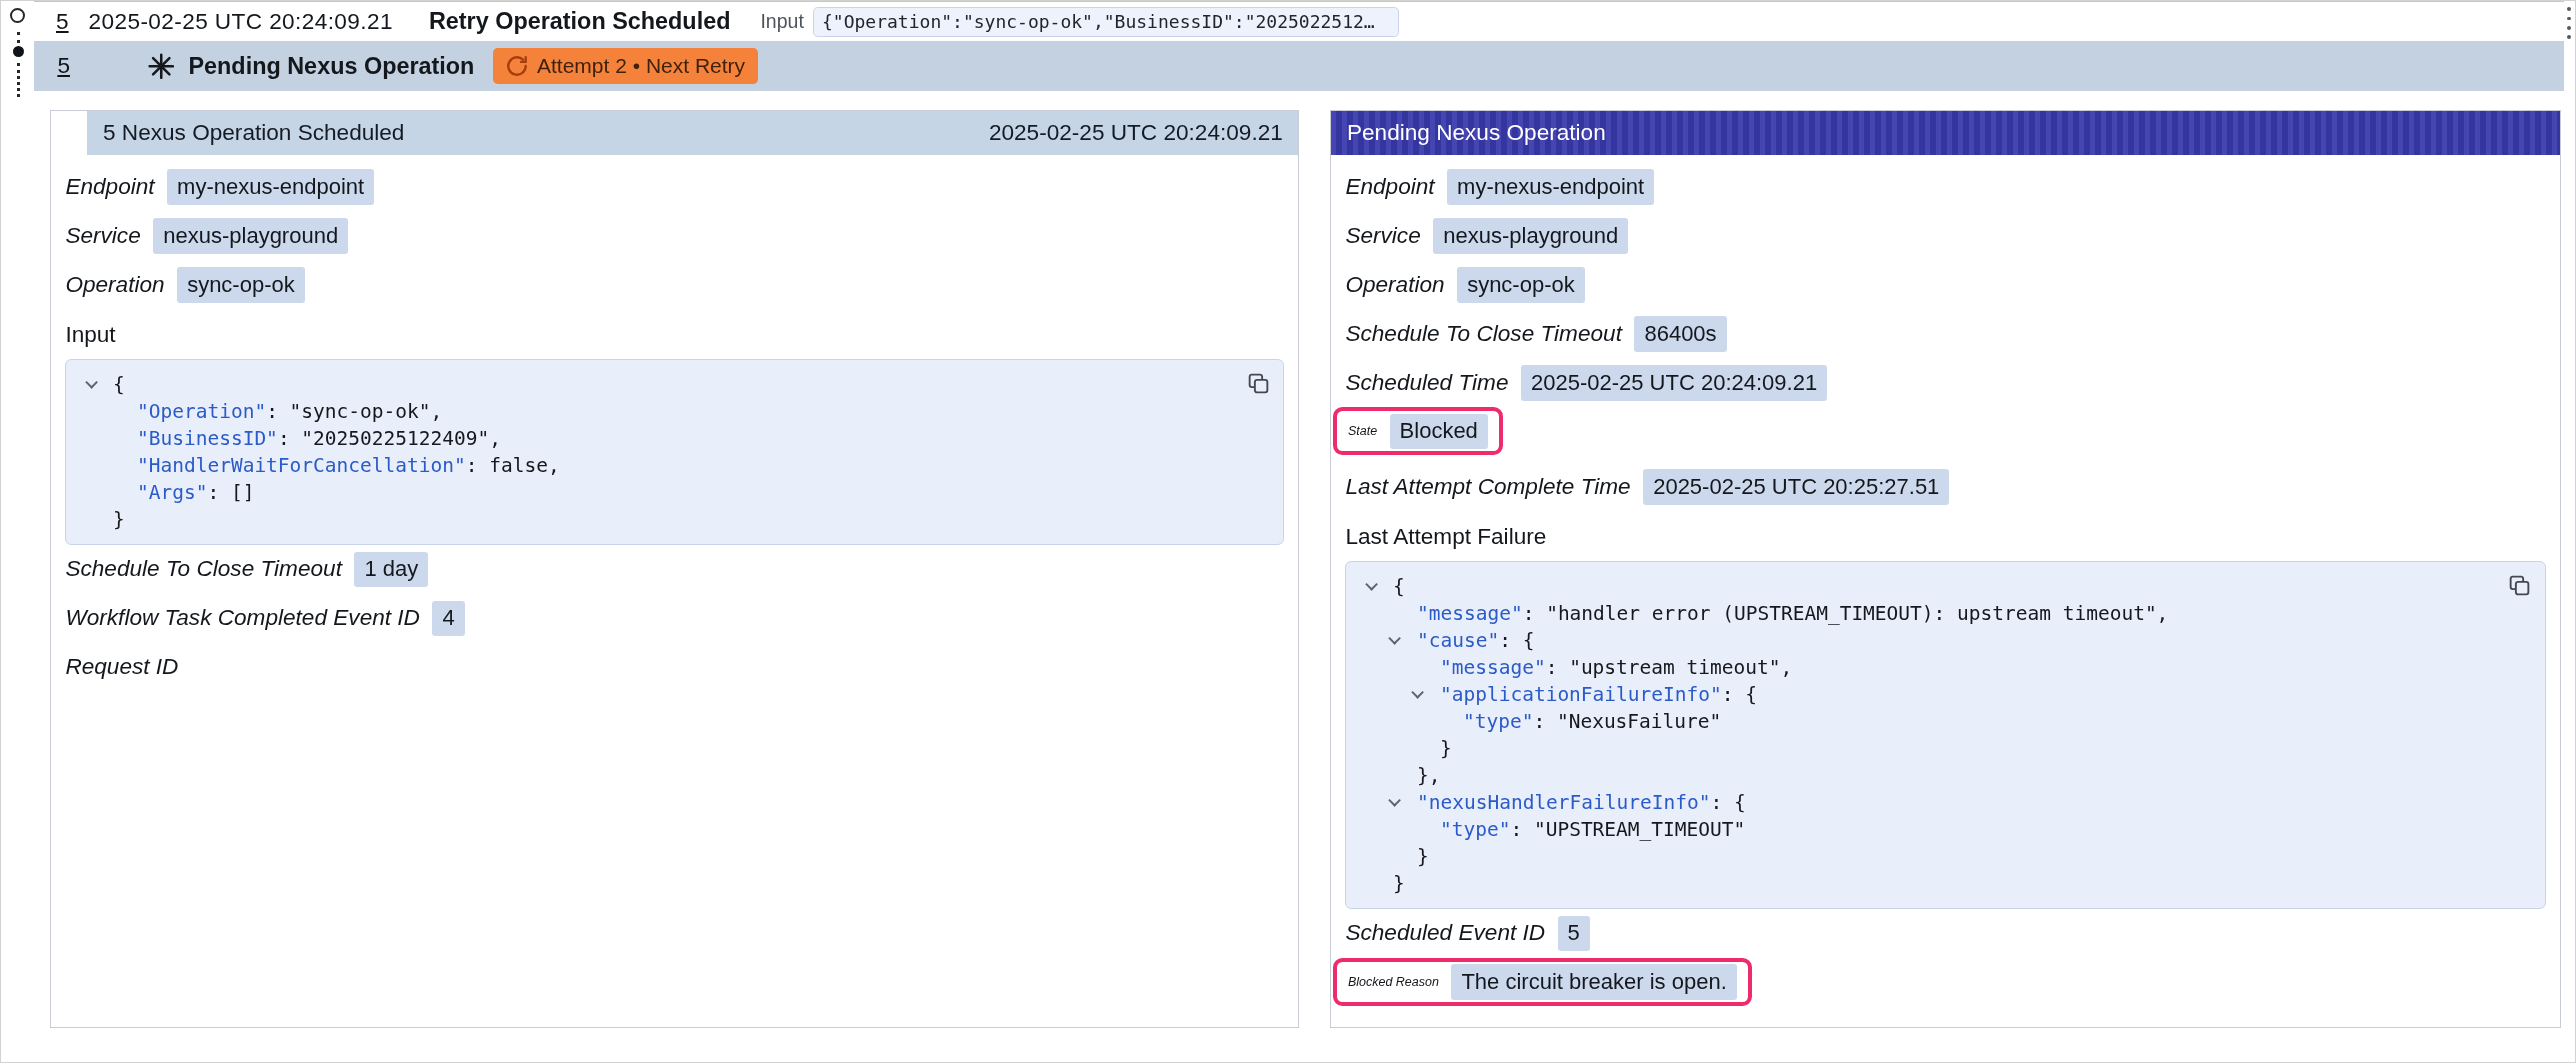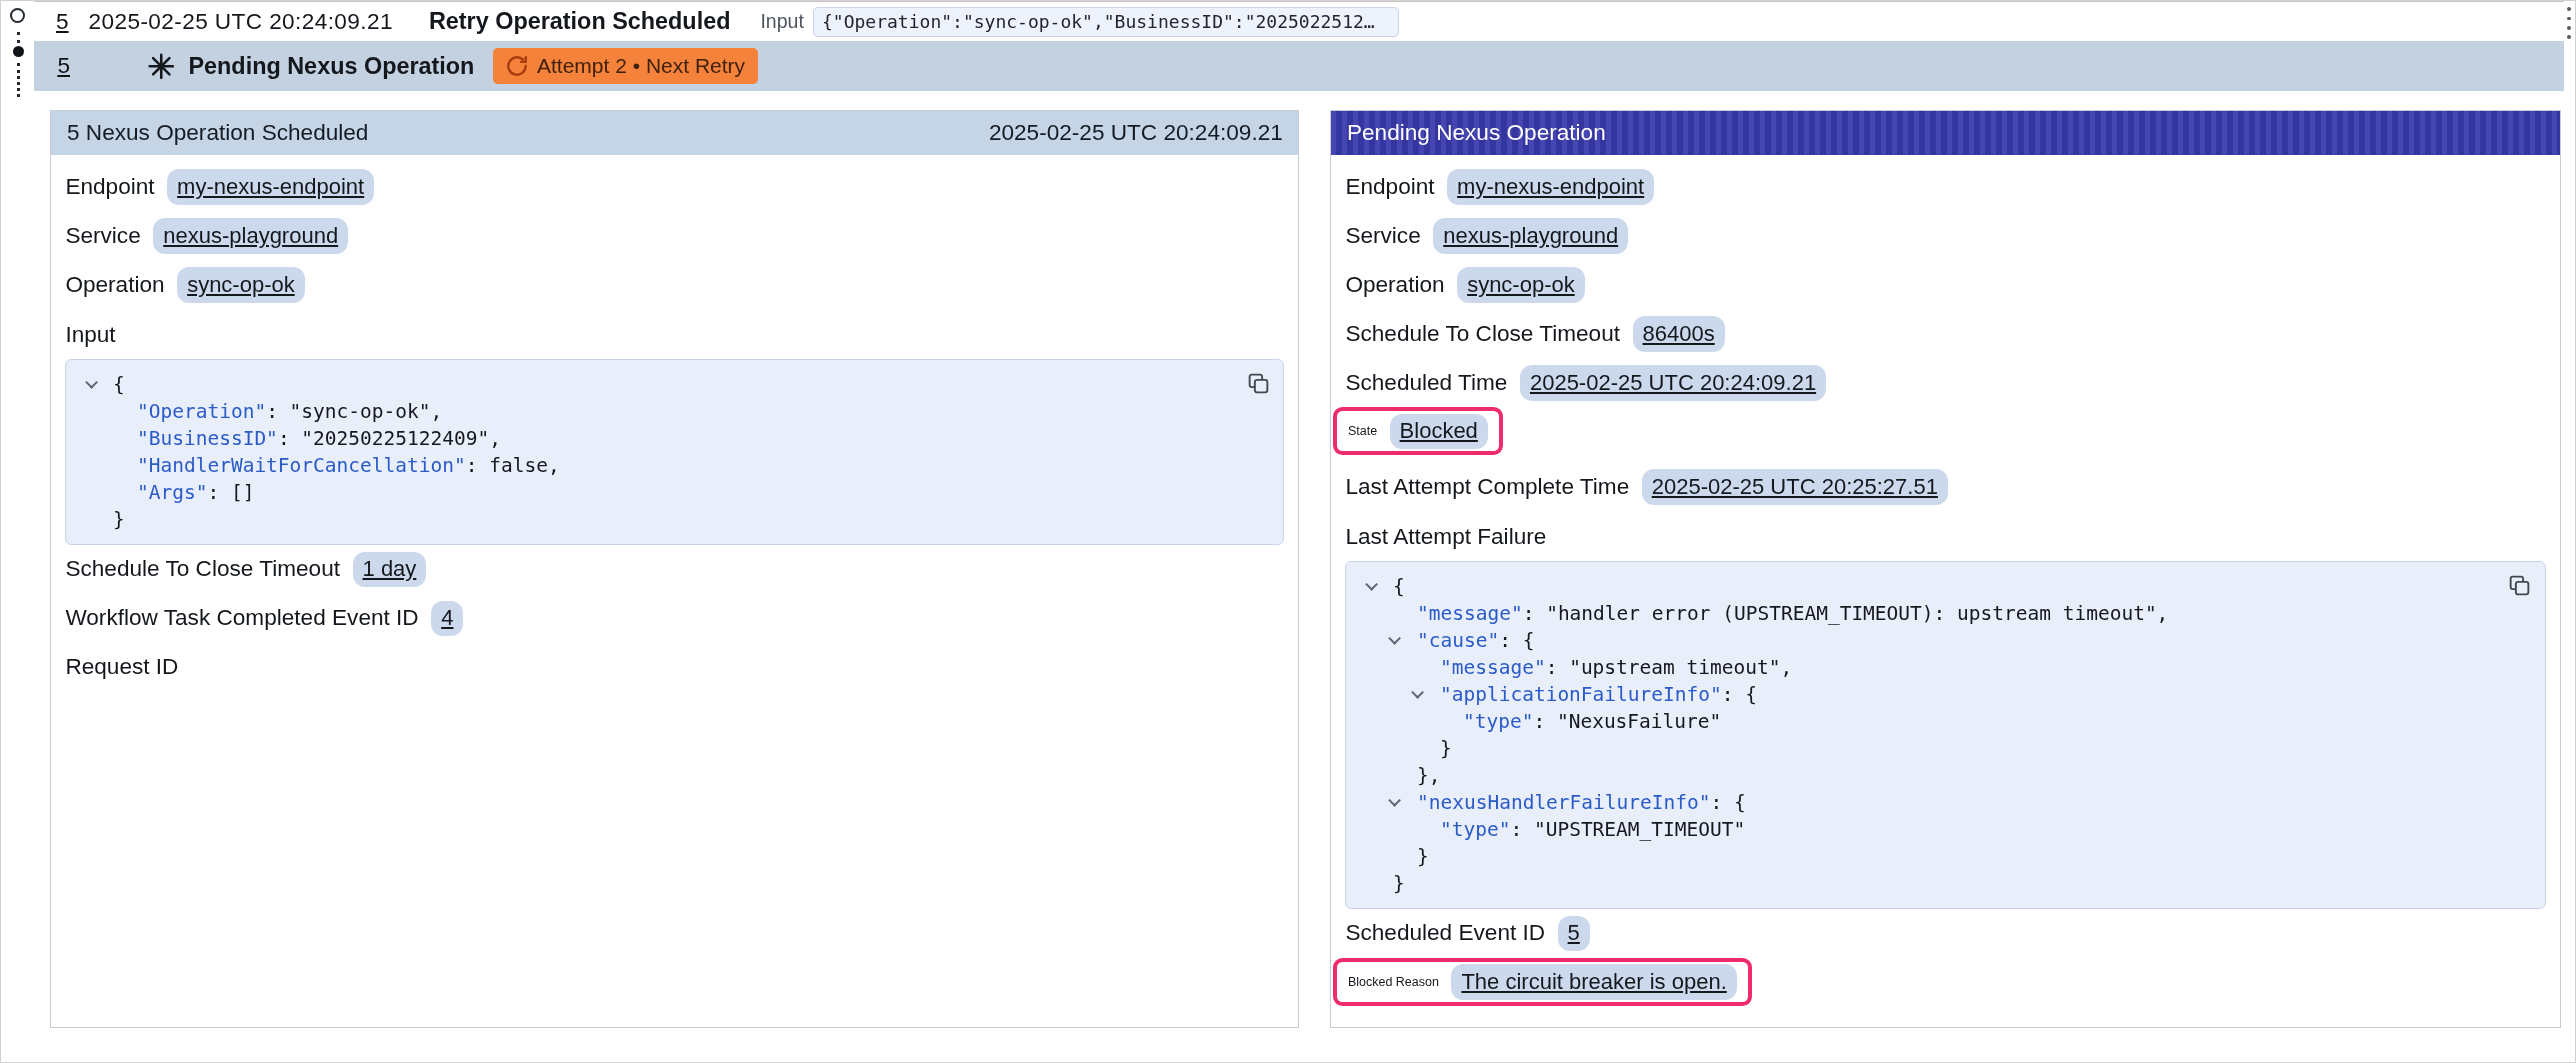--- a/index.html
+++ b/index.html
@@ -38,26 +38,26 @@
   .ptitle { font-weight:700; font-size:23.4px; margin-left:14px; }
   .attempt-badge { margin-left:18.7px; display:inline-flex; align-items:center; gap:9.4px;
     background:#f5823b; border-radius:4.7px; padding:6.2px 12.5px; font-size:21px; color:#40210b; }
   .retry-icon { width:22px; height:22px; display:inline-flex; }
   
   .detail { display:flex; gap:31px; padding:18.7px 3.1px 0 16.4px; align-items:stretch; }
   .panel { border:1.6px solid #c7ccd5; background:#fff; }
   .panel.left { width:1249px; flex:0 0 auto; }
   .panel.right { flex:1 1 auto; }
   .panel-header { height:44px; display:flex; align-items:center; padding:0 15.6px; font-size:22.6px; }
-  .panel.left .panel-header { background:#c6d5e6; justify-content:space-between; color:#141b24; }
+  .panel.left .panel-header { background:#c6d5e6; justify-content:space-between; color:#141b24;margin-left:36px; }
   .panel.right .panel-header { background:repeating-linear-gradient(90deg,#4646b2 0 4.7px,#3535a0 4.7px 11px); color:#ffffff; }
   .panel-body { padding:7.8px 14px 14px; }
   .field { display:flex; align-items:center; height:49px; font-size:22.6px; }
-  .flabel { color:#14181d; white-space:nowrap; }
-  .badge { margin-left:12.5px; background:#ccd9ed; border-radius:12px; padding:4.7px 10px; font-size:22px; white-space:nowrap;text-decoration:underline; }
+  .flabel { color:#14181d; white-space:nowrap;font-style:italic; }
+  .badge { margin-left:12.5px; background:#ccd9ed; border-radius:3px; padding:4.7px 10px; font-size:22px; white-space:nowrap; }
   .section-label { font-size:22.6px; margin:12.5px 0 11px; }
   .linkval { margin-left:12.5px; font-size:22px; text-decoration:underline; }
   
   .code-block { position:relative; background:#e8eefa; border:1.6px solid #c8d3ea; border-radius:6.2px;
     padding:11px 15.6px; font-family:"DejaVu Sans Mono", monospace; font-size:19.5px; color:#16181d; }
   .code-line { position:relative; line-height:27px; white-space:pre; }
   .jkey { color:#2b5bc8; }
   .chev { position:absolute; top:7px; width:8.6px; height:8.6px;
     border-left:2.3px solid #5d6571; border-bottom:2.3px solid #5d6571; transform:rotate(-45deg); }
   .copy-icon { position:absolute; top:11px; right:12.5px; width:25px; height:25px; cursor:pointer; }

